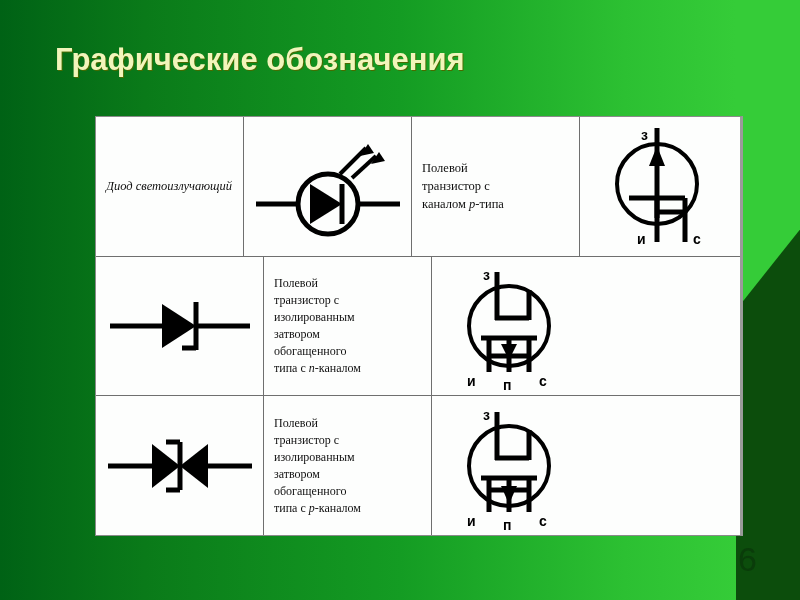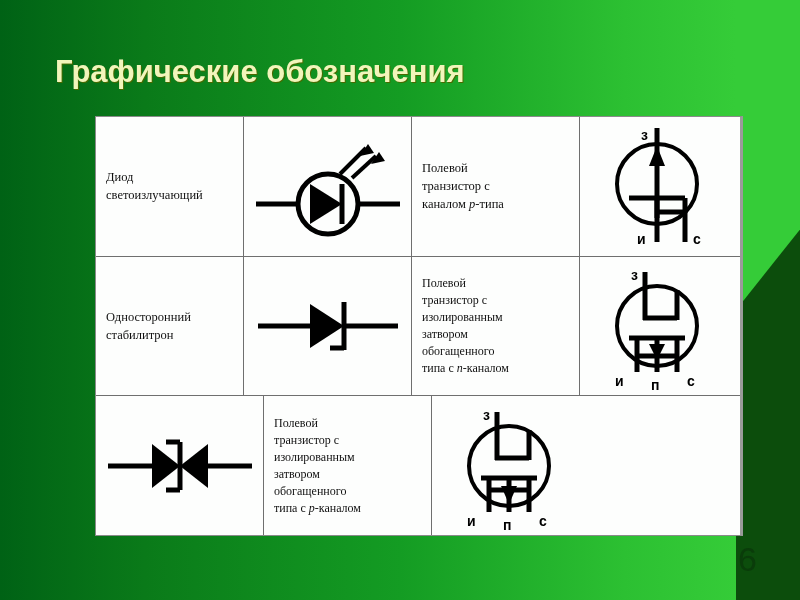--- a/index.html
+++ b/index.html
@@ -40,21 +40,20 @@
     position: absolute;
     left: 55px;
     top: 42px;
     font-family: "Liberation Sans", sans-serif;
     font-weight: bold;
     font-size: 31px;
     color: #f2f5bb;
     letter-spacing: 0px;
     text-shadow: 1px 1px 0 #4a6b00;
     white-space: nowrap;
-    margin-top: 12px;
   }
   #page-number {
     position: absolute;
     left: 738px;
     top: 540px;
     font-family: "Liberation Sans", sans-serif;
     font-size: 34px;
     color: #0a3c0a;
   }
   
@@ -80,21 +79,21 @@
   .trow:last-child { border-bottom: none; }
   .cell {
     box-sizing: border-box;
     border-right: 1px solid #6f6f6f;
     display: flex;
     align-items: center;
     padding: 6px 10px;
     min-width: 0;
   }
   .cell:last-child { border-right: none; }
-  .c-label { width: 148px; }
+  .c-label { width: 148px; font-style: italic; }
   .c-symbol { width: 168px; justify-content: center; padding: 0; }
   .c-label2 { width: 168px; }
   .c-symbol2 { width: 160px; justify-content: center; padding: 0; }
   .label-text {
     font-family: "Liberation Serif", serif;
     font-size: 12.5px;
     color: #101010;
     line-height: 1.45;
   }
   .label-text.small {
@@ -156,23 +155,20 @@
           <line x1="72" y1="90" x2="100" y2="90" stroke="#000" stroke-width="5"></line>
           <line x1="100" y1="76" x2="100" y2="120" stroke="#000" stroke-width="5"></line>
           <text x="56" y="18" font-family="Liberation Sans, sans-serif" font-size="14" font-weight="bold" fill="#000">з</text>
           <text x="52" y="122" font-family="Liberation Sans, sans-serif" font-size="14" font-weight="bold" fill="#000">и</text>
           <text x="108" y="122" font-family="Liberation Sans, sans-serif" font-size="14" font-weight="bold" fill="#000">с</text>
         </svg>
       </div>
     </div>
 
     <div class="trow">
-      <div class="cell c-label">
-        <div class="label-text">Односторонний стабилитрон</div>
-      </div>
       <div class="cell c-symbol">
         <svg width="160" height="100" viewBox="0 0 160 100">
           <line x1="10" y1="50" x2="62" y2="50" stroke="#000" stroke-width="5"></line>
           <line x1="98" y1="50" x2="150" y2="50" stroke="#000" stroke-width="5"></line>
           <polygon points="62,28 62,72 96,50" fill="#000"></polygon>
           <line x1="96" y1="26" x2="96" y2="74" stroke="#000" stroke-width="5"></line>
           <line x1="96" y1="72" x2="82" y2="72" stroke="#000" stroke-width="5"></line>
         </svg>
       </div>
       <div class="cell c-label2">

